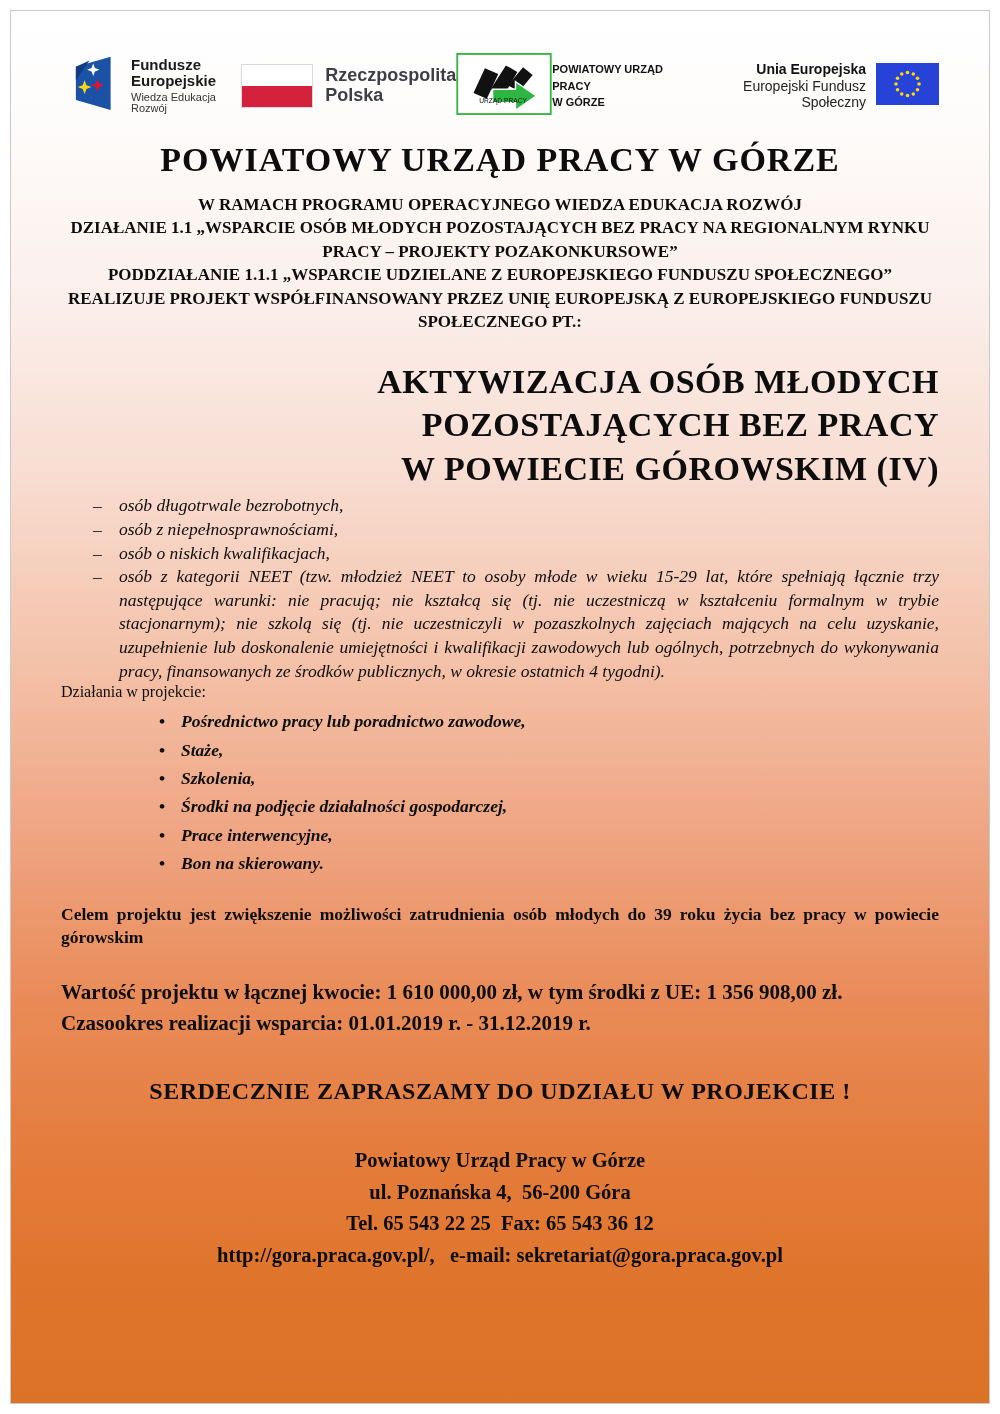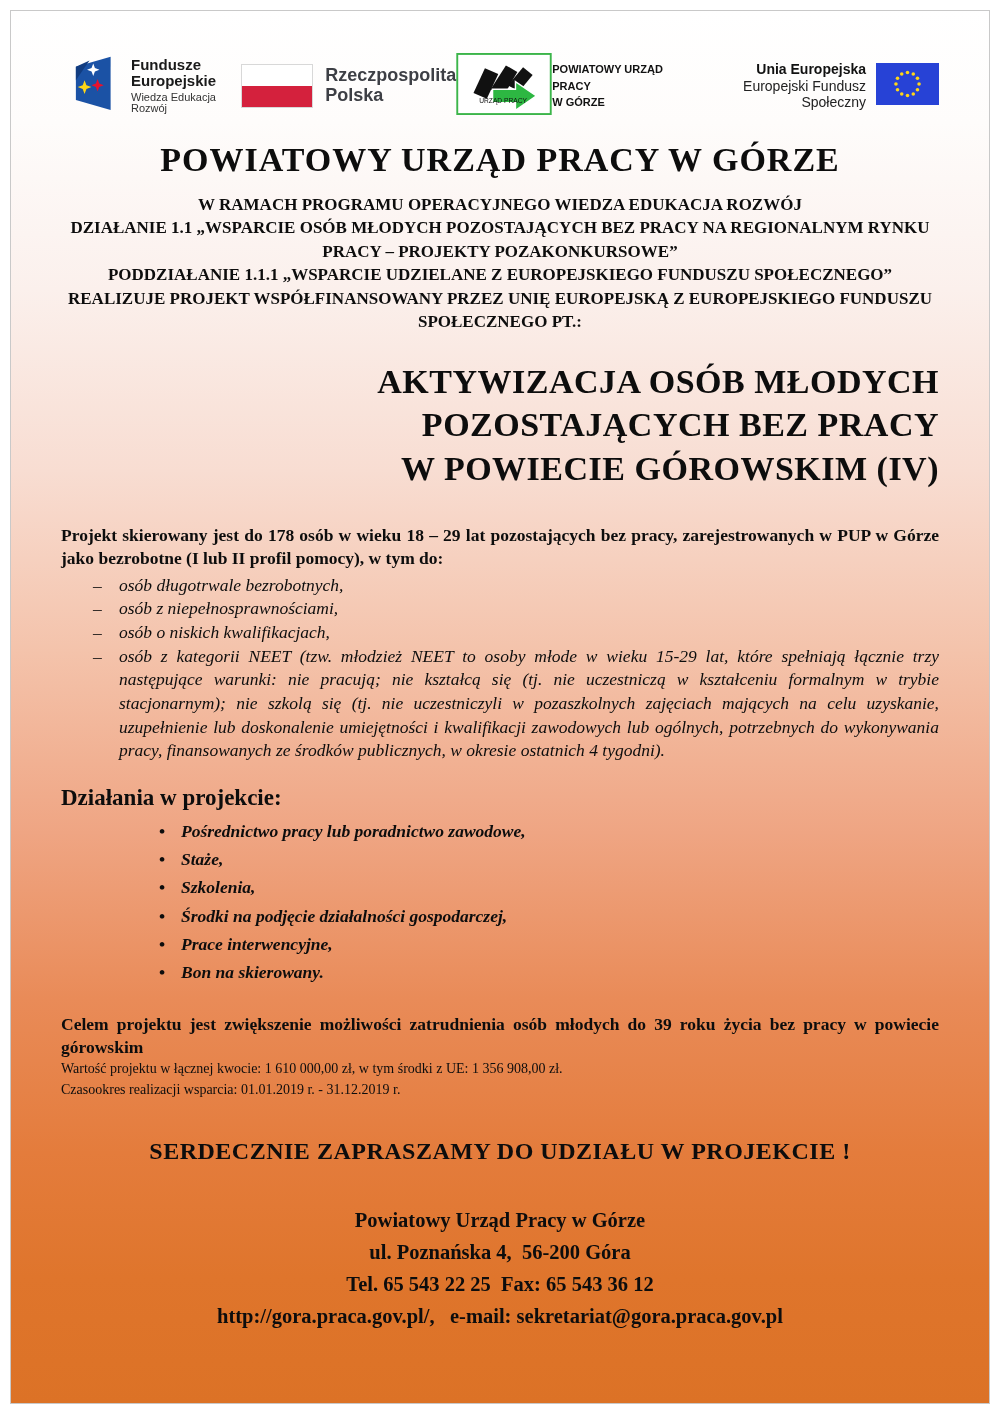--- a/index.html
+++ b/index.html
@@ -32,26 +32,26 @@
   
   .h1{margin-top:22px;text-align:center;font-weight:bold;font-size:34px;letter-spacing:1px;}
   .program{margin-top:14px;text-align:center;font-weight:bold;font-size:17px;line-height:1.38;}
   .project-title{margin-top:26px;text-align:right;font-weight:bold;font-size:34px;line-height:1.28;letter-spacing:0.5px;}
   
   .intro{margin-top:34px;font-weight:bold;font-size:17.5px;line-height:1.3;text-align:justify;}
   .tg-list{margin-top:4px;}
   .tg-item{display:flex;font-style:italic;font-size:17.5px;line-height:1.35;text-align:justify;}
   .tg-dash{width:26px;margin-left:32px;flex:none;}
   .tg-text{flex:1;}
-  .act-heading{margin-top:22px;font-weight:bold;font-size:23px;}
+  .act-heading{font-weight:normal;font-size:16px;}
   .act-list{margin-top:6px;}
   .act-item{display:flex;font-weight:bold;font-style:italic;font-size:17.5px;line-height:1.62;}
   .act-bullet{width:22px;margin-left:98px;flex:none;font-style:normal;}
   .goal{margin-top:26px;font-weight:bold;font-size:17.5px;line-height:1.3;text-align:justify;}
-  .value-block{font-weight:normal;font-size:14px;line-height:1.5;}
+  .value-block{margin-top:28px;font-weight:bold;font-size:21px;line-height:1.5;}
   .invitation{margin-top:38px;text-align:center;font-weight:bold;font-size:24px;letter-spacing:0.5px;}
   .contact{margin-top:40px;text-align:center;font-weight:bold;font-size:20.5px;line-height:1.55;}
 </style>
 </head>
 <body>
 
 <div class="page">
   <div class="sheet">
 
     <div class="logo-row">
@@ -137,21 +137,20 @@
         <div class="program-line">PODDZIAŁANIE 1.1.1 „WSPARCIE UDZIELANE Z EUROPEJSKIEGO FUNDUSZU SPOŁECZNEGO”</div>
         <div class="program-line">REALIZUJE PROJEKT WSPÓŁFINANSOWANY PRZEZ UNIĘ EUROPEJSKĄ Z EUROPEJSKIEGO FUNDUSZU SPOŁECZNEGO PT.:</div>
       </div>
 
     <div class="project-title">
         <div>AKTYWIZACJA OSÓB MŁODYCH</div>
         <div>POZOSTAJĄCYCH BEZ PRACY</div>
         <div>W POWIECIE GÓROWSKIM (IV)</div>
       </div>
 
-    <div class="intro">Projekt skierowany jest do 178 osób w wieku 18 – 29 lat pozostających bez pracy, zarejestrowanych w PUP w Górze jako bezrobotne (I lub II profil pomocy), w tym do:</div>
 
     <div class="tg-list">
         <div class="tg-item">
         <span class="tg-dash">–</span>
         <span class="tg-text">osób długotrwale bezrobotnych,</span>
       </div>
         <div class="tg-item">
         <span class="tg-dash">–</span>
         <span class="tg-text">osób z niepełnosprawnościami,</span>
       </div>

